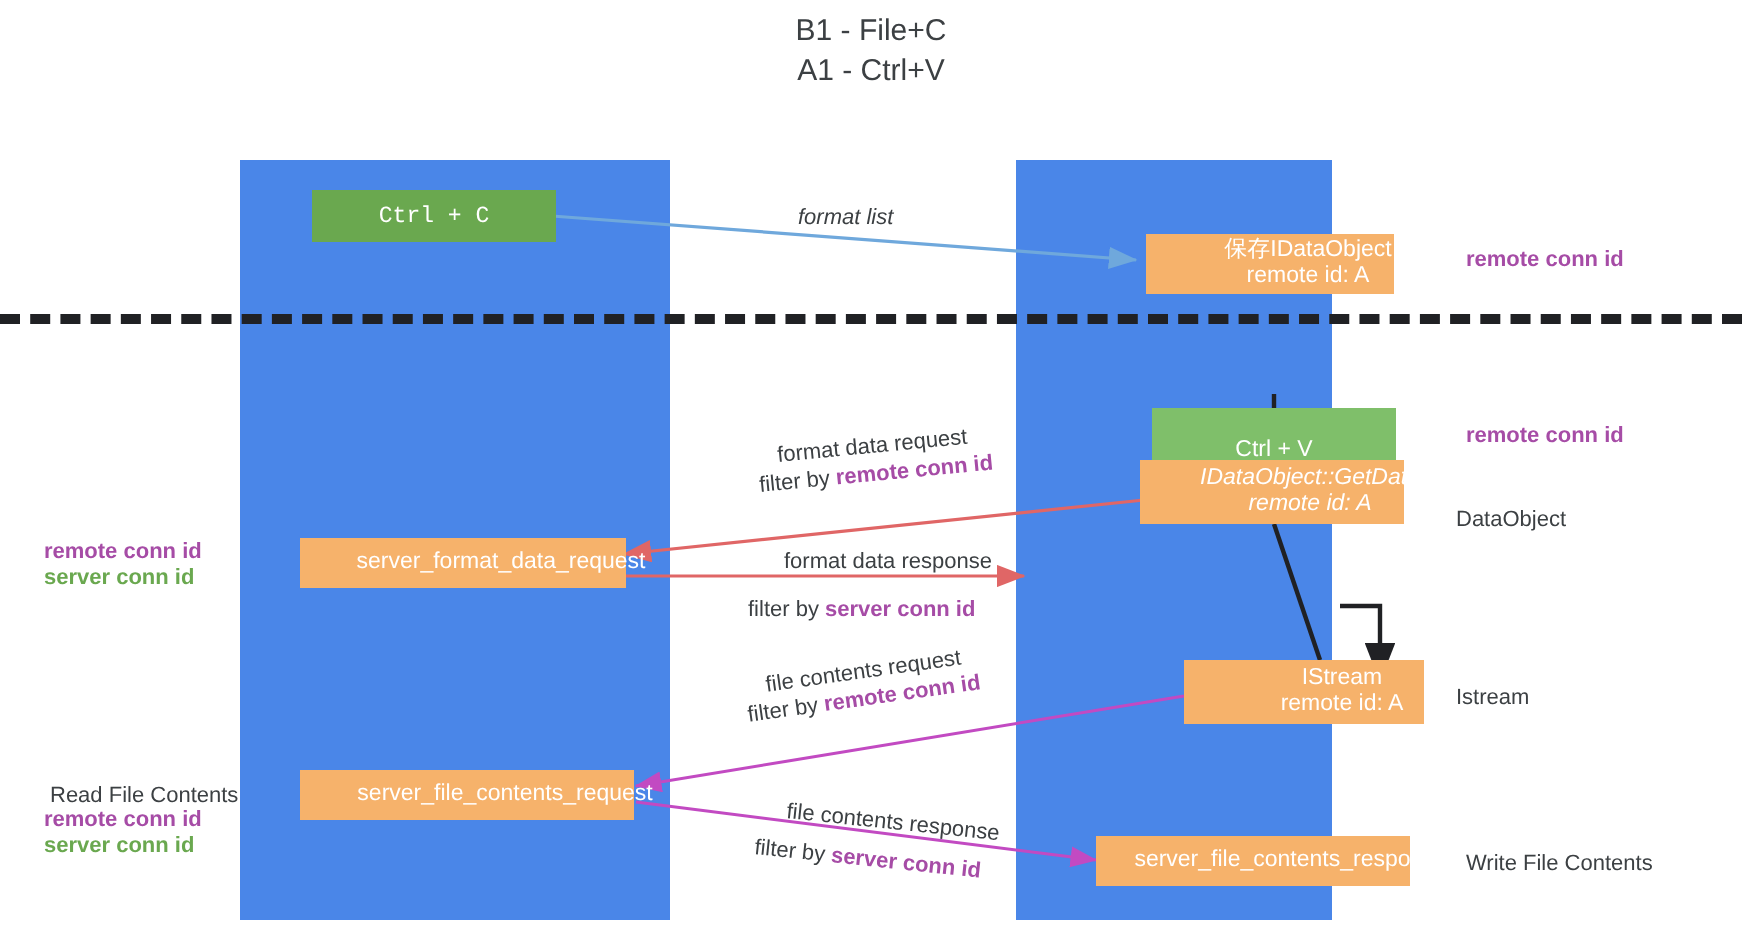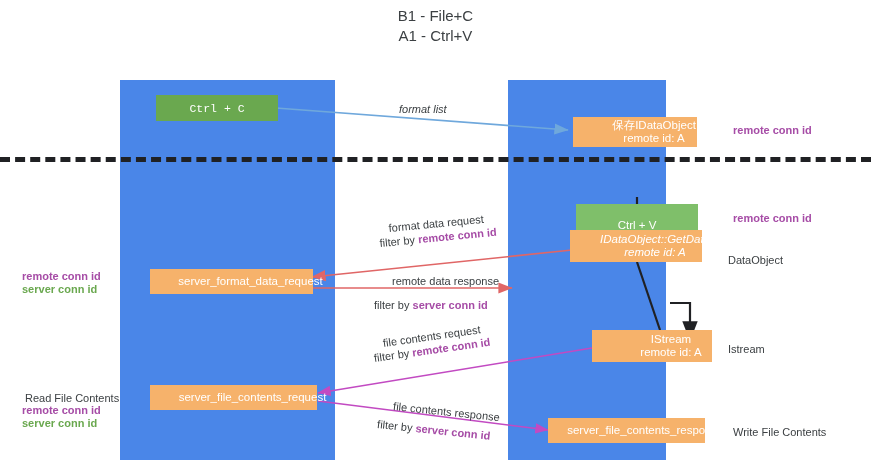--- a/index.html
+++ b/index.html
@@ -120,21 +120,21 @@
 
   <div class="box orange" style="left:150px;top:385px;width:167px;height:25px;">server_file_contents_request</div>
 
   <div class="box orange" style="left:548px;top:418px;width:157px;height:25px;">server_file_contents_response</div>
 
   <div class="lbl" style="left:399px;top:102px;font-style:italic;">format list</div>
 
   <div class="lbl rot" style="left:388px;top:221px;transform:rotate(-5.5deg);">format data request</div>
   <div class="lbl rot" style="left:379px;top:236px;transform:rotate(-5.5deg);"><span>filter by </span><span class="p">remote conn id</span></div>
 
-  <div class="lbl" style="left:392px;top:274px;">remote data response</div>
+  <div class="lbl" style="left:392px;top:274px;">format data response</div>
   <div class="lbl" style="left:374px;top:298px;"><span>filter by </span><span class="p">server conn id</span></div>
 
   <div class="lbl rot" style="left:382px;top:336px;transform:rotate(-8deg);">file contents request</div>
   <div class="lbl rot" style="left:373px;top:351px;transform:rotate(-8deg);"><span>filter by </span><span class="p">remote conn id</span></div>
 
   <div class="lbl rot" style="left:394px;top:399px;transform:rotate(6deg);">file contents response</div>
   <div class="lbl rot" style="left:378px;top:417px;transform:rotate(6deg);"><span>filter by </span><span class="p">server conn id</span></div>
 
   <div class="lbl purple" style="left:733px;top:123px;">remote conn id</div>
 

